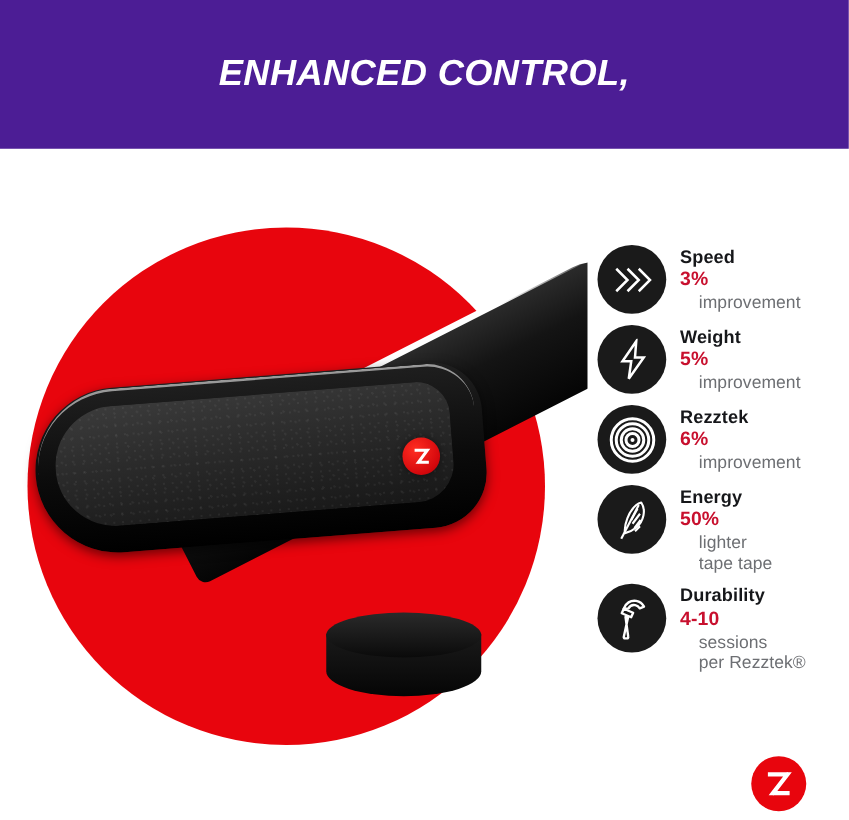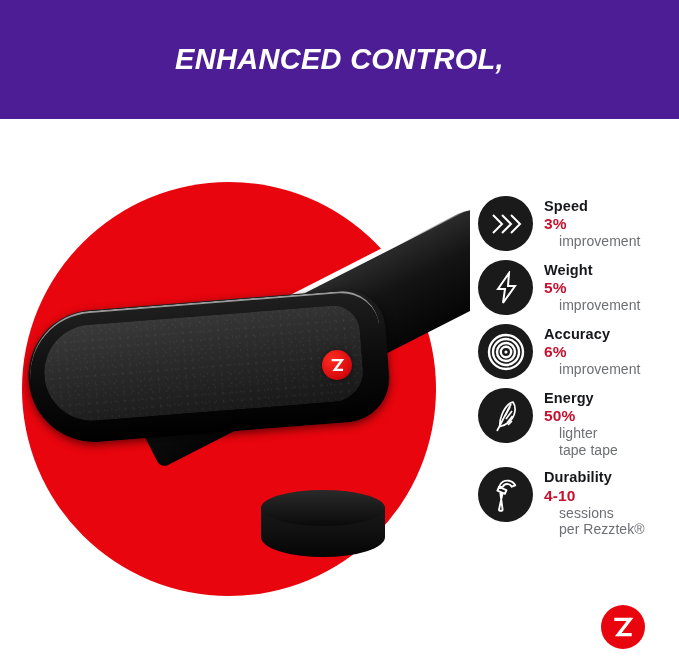--- a/index.html
+++ b/index.html
@@ -308,21 +308,21 @@
         <g fill="none" stroke="#ffffff">
           <circle cx="19" cy="19" r="17" stroke-width="2.4"></circle>
           <circle cx="19" cy="19" r="13" stroke-width="2.4"></circle>
           <circle cx="19" cy="19" r="9" stroke-width="2.4"></circle>
           <circle cx="19" cy="19" r="5.2" stroke-width="2.4"></circle>
         </g>
         <circle cx="19" cy="19" r="1.6" fill="#ffffff"></circle>
       </svg>
     </div>
     <div class="feature-text">
-      <div class="feature-title">Accuracy</div>
+      <div class="feature-title">Rezztek</div>
       <div class="feature-value">6%</div>
       <div class="feature-detail">improvement</div>
     </div>
   </div>
 
   <div class="feature-row">
     <div class="feature-icon">
       <svg width="30" height="36" viewBox="0 0 30 36">
         <g fill="none" stroke="#ffffff" stroke-width="1.7" stroke-linejoin="round">
           <path d="M22 4c4 6 2 15-4 20-3 2.5-6.5 4-9 4.5C8 22 12 11 18 6c1.4-1.1 2.8-1.7 4-2z"></path>

